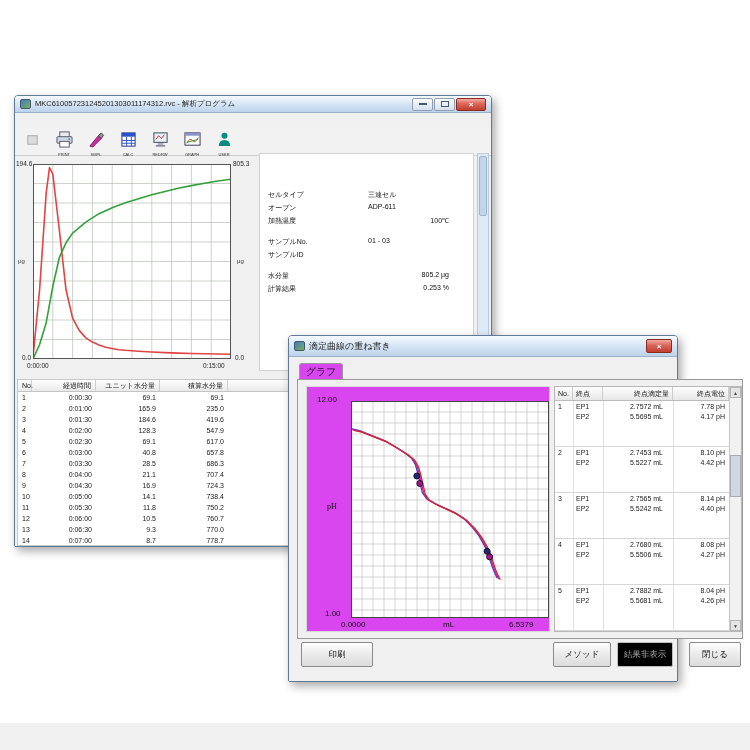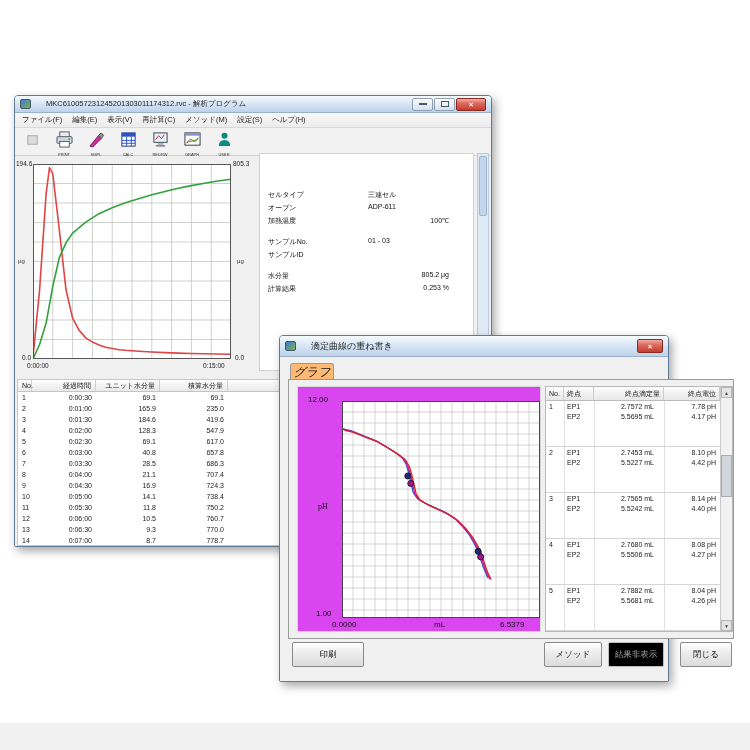--- a/index.html
+++ b/index.html
@@ -2,21 +2,21 @@
 <html><head>
 <meta charset="utf-8">
 <style>
   *{margin:0;padding:0;box-sizing:border-box;}
   html,body{width:750px;height:750px;}
   body{position:relative;background:#ffffff;font-family:"Liberation Sans",sans-serif;overflow:hidden;color:#1a1a1a;}
   .footer-strip{position:absolute;left:0;top:723px;width:750px;height:27px;background:#f1f1f1;}
 
   
   .window{position:absolute;border:1px solid #5f7a96;border-radius:4px 4px 2px 2px;box-shadow:3px 4px 10px rgba(0,0,0,.35);background:#f0f0f0;}
-  .titlebar{position:absolute;left:0;top:0;right:0;display:flex;align-items:center;gap:15px;padding:0 5px;
+  .titlebar{position:absolute;left:0;top:0;right:0;display:flex;align-items:center;gap:4px;padding:0 5px;
             background:linear-gradient(#f6fafd,#d9e7f6 45%,#bdd3ea);border-bottom:1px solid #9ab1c9;border-radius:3px 3px 0 0;}
   .title-text{font-size:7.5px;color:#222;white-space:nowrap;overflow:hidden;}
   .controls{margin-left:auto;display:flex;gap:1px;}
   .wbtn{width:21px;height:13px;border:1px solid #8fa0b4;border-radius:2px;background:linear-gradient(#fdfdfd,#d4e1ef);
         display:flex;align-items:center;justify-content:center;font-size:8px;color:#445;}
   .wbtn.close{width:30px;background:linear-gradient(#f2aba3,#dd6a5e 40%,#c23e33);border-color:#8a2b22;color:#fff;font-weight:bold;}
   .wbtn .bar{display:block;width:8px;height:2px;background:#46586e;}
   .wbtn .box{display:block;width:8px;height:6px;border:1.5px solid #46586e;}
 
   
@@ -52,26 +52,26 @@
   .back-table{position:absolute;left:2px;top:223px;width:460px;height:167px;background:#fff;border:1px solid #c8c8c8;font-size:7px;}
   .bt-header{display:flex;height:12px;background:linear-gradient(#fefefe,#e9e9e9);border-bottom:1px solid #c4c4c4;}
   .bt-header .hc{border-right:1px solid #cfcfcf;display:flex;align-items:center;padding:0 4px;color:#111;}
   .bt-row{display:flex;height:11px;align-items:center;}
   .bt-row .c{padding:0 4px;white-space:nowrap;}
   .cw0{width:14px;} .cw1{width:64px;text-align:right;justify-content:flex-end;}
   .cw2{width:64px;text-align:right;justify-content:flex-end;} .cw3{width:68px;text-align:right;justify-content:flex-end;}
   .bt-row .cw1,.bt-row .cw2,.bt-row .cw3{text-align:right;}
 
   
-  #front-win{left:279px;top:335px;width:390px;height:347px;}
+  #front-win{left:288px;top:335px;width:390px;height:347px;}
   #front-win .titlebar{height:21px;}
   #front-win .title-text{font-size:9px;}
   .front-body{position:absolute;left:0;top:21px;right:0;bottom:0;background:#f0f0f0;}
-  .tab{position:absolute;left:10px;top:6px;width:44px;height:17px;background:#fdba74;border:1px solid #9a9a9a;border-bottom:none;
-       border-radius:3px 3px 0 0;font-size:12px;display:flex;align-items:center;justify-content:center;color:#111;font-style:italic;}
+  .tab{position:absolute;left:10px;top:6px;width:44px;height:17px;background:#d946ef;border:1px solid #9a9a9a;border-bottom:none;
+       border-radius:3px 3px 0 0;font-size:10px;display:flex;align-items:center;justify-content:center;color:#111;}
   .tabpage{position:absolute;left:8px;top:22px;width:446px;height:260px;border:1px solid #9a9a9a;background:#f0f0f0;}
 
   .chart-panel{position:absolute;left:8px;top:6px;width:244px;height:246px;background:#d946ef;border:1px solid #d8d8d8;}
   #front-chart-box{position:absolute;left:44px;top:14px;width:198px;height:217px;background:#fff;}
   .fc-lab{position:absolute;font-size:8px;color:#111;white-space:nowrap;}
 
   .front-table{position:absolute;left:256px;top:6px;width:188px;height:246px;background:#fff;border:1px solid #b8b8b8;font-size:7px;}
   .ft-header{display:flex;height:14px;background:linear-gradient(#fdfdfd,#e7e7e7);border-bottom:1px solid #bcbcbc;}
   .ft-header .hc{border-right:1px solid #cccccc;display:flex;align-items:center;padding:0 3px;color:#111;}
   .fw0{width:18px;} .fw1{width:30px;} .fw2{width:70px;justify-content:flex-end;} .fw3{width:56px;justify-content:flex-end;}
@@ -105,29 +105,20 @@
     <span class="controls">
       <span class="wbtn">
           <i class="bar"></i>
         </span>
       <span class="wbtn">
           <i class="box"></i>
         </span>
       <span class="wbtn close">×</span>
     </span>
   </header>
-  <nav class="menubar" id="menu-bar">
-      <span class="menu-item">ファイル(F)</span>
-      <span class="menu-item">編集(E)</span>
-      <span class="menu-item">表示(V)</span>
-      <span class="menu-item">再計算(C)</span>
-      <span class="menu-item">メソッド(M)</span>
-      <span class="menu-item">設定(S)</span>
-      <span class="menu-item">ヘルプ(H)</span>
-    </nav>
   <div class="toolbar" id="toolbar">
       <span class="tb-btn">
         <span><svg viewBox="0 0 18 18">
             <rect x="4" y="5" width="10" height="9" fill="#dcdcdc" stroke="#a8a8a8"></rect>
           </svg></span>
         <span class="tb-label"></span>
       </span>
       <span class="tb-btn">
         <span><svg viewBox="0 0 18 18">
             <rect x="4" y="1" width="10" height="6" fill="#eee" stroke="#556"></rect>

